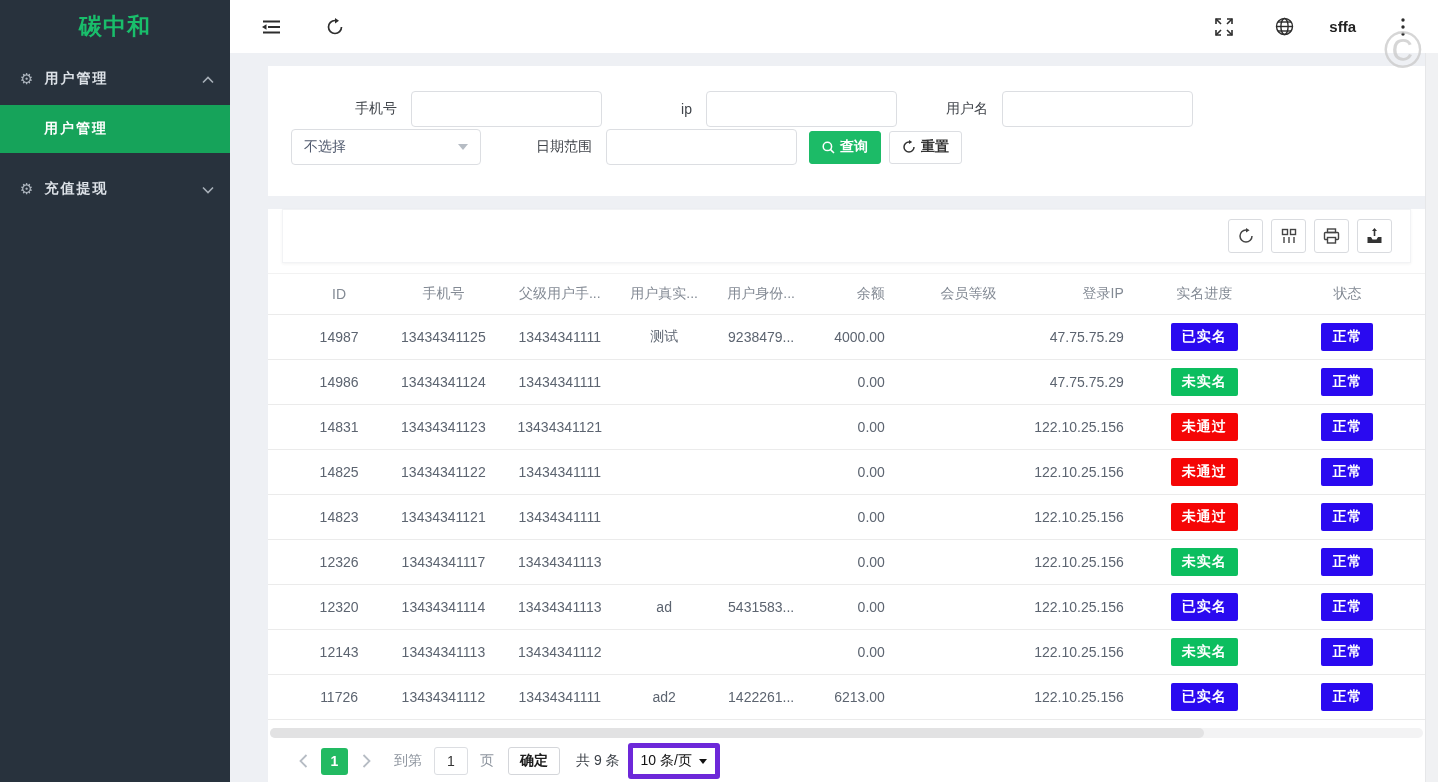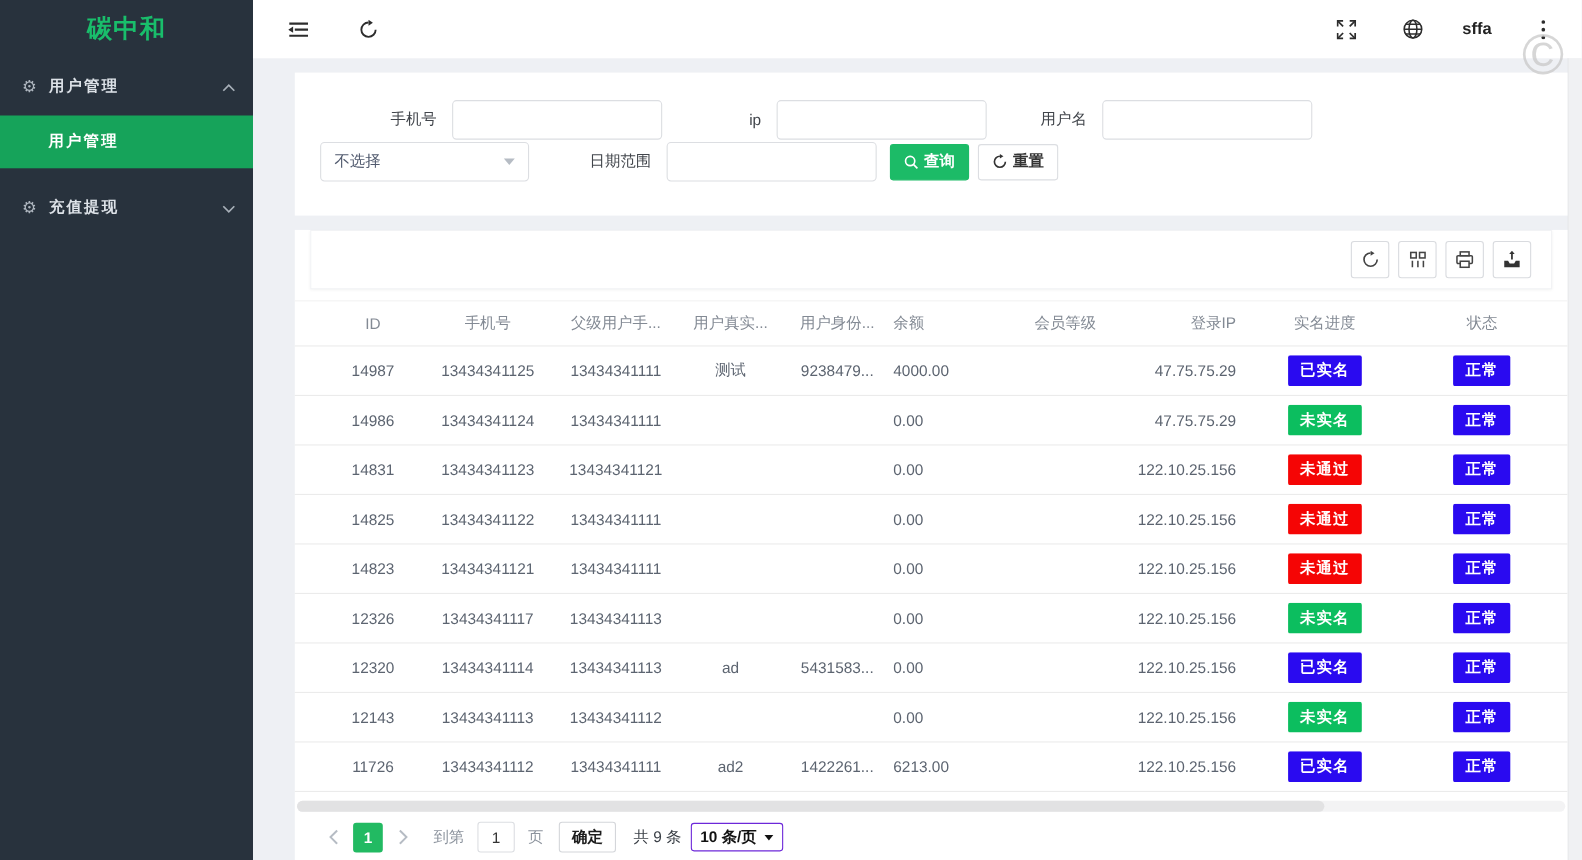--- a/index.html
+++ b/index.html
@@ -66,21 +66,21 @@
   .tbl { margin-top:10px; }
   .trow { display:flex; align-items:center; height:45px; border-bottom:1px solid #ebebeb;
     padding-left:25px; font-size:14px; color:#5c6470; }
   .trow.head { height:42px; color:#838a94; border-top:1px solid #f2f2f2; }
   .cell { overflow:hidden; white-space:nowrap; }
   .c0{width:95px; text-align:center;}
   .c1{width:120px; text-align:center;}
   .c2{width:120px; text-align:center;}
   .c3{width:95px; text-align:center;}
   .c4{width:105px; text-align:center;}
-  .c5{width:115px; padding-right:40px;}
+  .c5{width:115px; text-align:right; padding-right:40px;}
   .c6{width:90px; text-align:center;}
   .c7{width:130px; text-align:right; padding-right:15px;}
   .c8{width:135px; text-align:center;}
   .c9{width:160px; text-align:center;}
   .badge { display:inline-block; min-width:46px; padding:5px 11px; border-radius:2px;
     color:#fff; font-size:14px; font-weight:bold; letter-spacing:1px; }
   .badge[data-type="blue"]  { background:#2a0af0; }
   .badge[data-type="green"] { background:#0cbe5f; }
   .badge[data-type="red"]   { background:#f50505; }
 
@@ -94,22 +94,22 @@
     color:#b6bcc4; cursor:pointer; }
   .pg-page { width:27px; height:27px; background:#22ba62; color:#fff; border-radius:3px;
     display:flex; align-items:center; justify-content:center; font-weight:bold; margin:0 8px;
     cursor:pointer; }
   .pg-text { margin:0 6px; }
   .pg-input { width:34px; height:28px; border:1px solid #dcdee2; border-radius:3px;
     text-align:center; font-size:14px; color:#333; margin:0 6px; }
   .pg-btn { height:28px; padding:0 11px; border:1px solid #d4d6da; border-radius:3px;
     background:#fff; font-size:14px; font-weight:bold; color:#1d1d1d; margin:0 8px; cursor:pointer; }
   .pg-total { color:#3a3f46; margin:0 8px; }
-  .pg-size { height:26px; border:1px solid #6d28d9; border-radius:3px; display:flex;
-    align-items:center; padding:0 8px; font-size:14px; font-weight:bold; color:#111;
+  .pg-size { height:36px; border:5px solid #6d28d9; border-radius:3px; display:flex;
+    align-items:center; padding:0 8px; font-size:14px; font-weight:normal; color:#111;
     cursor:pointer; background:#fff; }
   .pg-size .caret { margin-left:7px; width:0; height:0; border-left:4px solid transparent;
     border-right:4px solid transparent; border-top:5px solid #111; }
 </style>
 </head>
 <body>
 
 <div class="app">
 
   <div class="sidebar">

